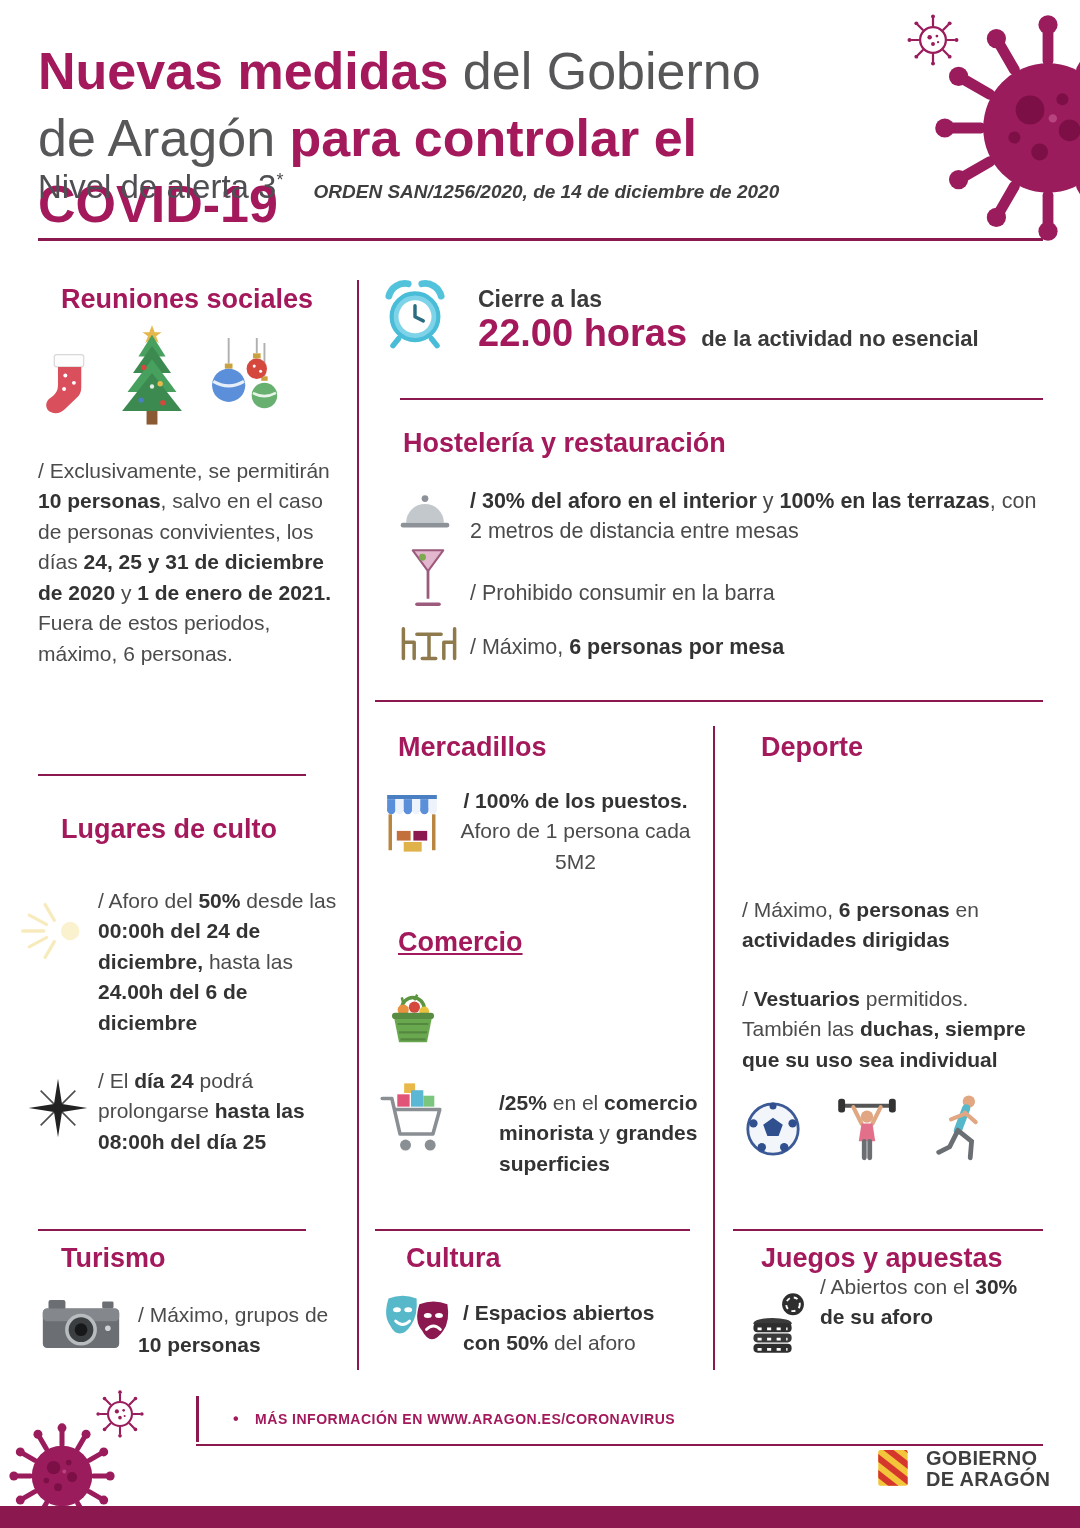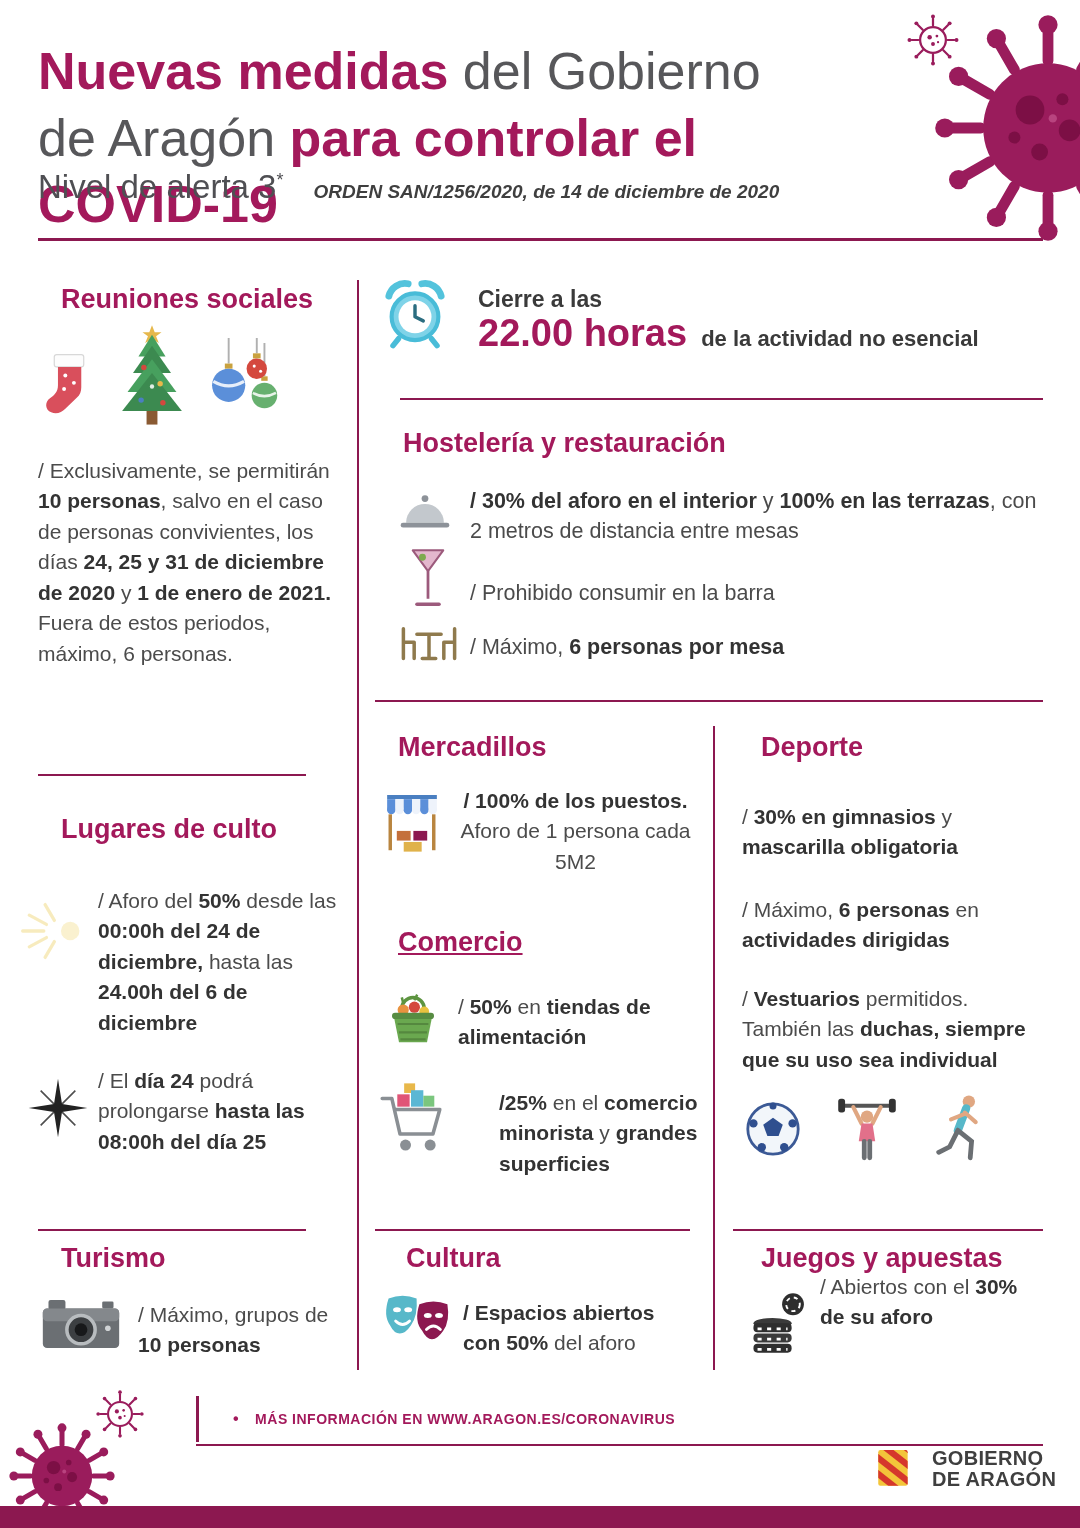--- a/index.html
+++ b/index.html
@@ -29,21 +29,21 @@
   .cierre-label{font-size:23px;font-weight:700;color:#3a3a3a;}
   .cierre-row{display:flex;align-items:baseline;gap:14px;}
   .cierre-time{font-size:38px;font-weight:800;color:var(--accent);}
   .cierre-suffix{font-size:22px;font-weight:700;color:#3a3a3a;}
   .xmas-row{display:flex;align-items:flex-end;gap:14px;}
   .sports-row{display:flex;align-items:center;gap:34px;}
   .info-box{height:46px;border-left:3px solid var(--maroon);padding-left:34px;
             display:flex;align-items:center;color:var(--accent);font-size:14px;
             font-weight:600;letter-spacing:.5px;}
   .info-bullet{margin-right:16px;font-size:16px;}
-  .logo{display:flex;align-items:center;gap:16px;}
+  .logo{display:flex;align-items:center;gap:10px;}
   .logo-text{font-size:20px;font-weight:800;color:#3f3f3f;line-height:1.05;letter-spacing:.3px;}
   .bottom-bar{background:var(--maroon);z-index:5;}
 </style>
 </head>
 <body>
 
 <svg width="0" height="0" style="position:absolute" aria-hidden="true">
   <symbol id="virus-solid" viewBox="0 0 200 200">
     <g stroke="#9A1C5C" stroke-width="9" stroke-linecap="round">
       <line x1="156" y1="100" x2="180" y2="100"></line>
@@ -279,21 +279,20 @@
   <svg class="abs" style="left:385px;top:986px;" width="56" height="62" viewBox="0 0 40 44">
     <path d="M12 16 a8 8 0 0 1 16 0" stroke="#5d9440" stroke-width="2.5" fill="none"></path>
     <circle cx="13" cy="17" r="4" fill="#e8923f"></circle>
     <circle cx="21" cy="15" r="4" fill="#d4483e"></circle>
     <circle cx="28" cy="18" r="3.5" fill="#e8c23f"></circle>
     <path d="M21 10 l2 -4 M13 12 l-1 -4" stroke="#5d9440" stroke-width="1.8"></path>
     <path d="M6 20 h28 l-4 20 h-20 Z" fill="#6aa84f"></path>
     <path d="M9 27 h22 M10 33 h20 M11 38 h18" stroke="#55883f" stroke-width="1.6"></path>
     <rect x="5" y="19" width="30" height="4.5" rx="2.2" fill="#578c42"></rect>
   </svg>
-  <div class="abs body-text" style="left:458px;top:992px;width:235px;"><span>/ </span><span class="seg-b">50%</span><span> en </span><span class="seg-b">tiendas de alimentación</span></div>
 
   <svg class="abs" style="left:378px;top:1082px;" width="66" height="74" viewBox="0 0 48 54">
     <rect x="19" y="1" width="8" height="7" fill="#e8b84a"></rect>
     <rect x="14" y="9" width="9" height="9" fill="#e05577"></rect>
     <rect x="24" y="6" width="9" height="12" fill="#5bb7d4"></rect>
     <rect x="33" y="10" width="8" height="8" fill="#7bc67e"></rect>
     <path d="M3 12 h7 l6 26 h24 l5 -18 H13" fill="none" stroke="#8a8f94" stroke-width="2.6" stroke-linejoin="round" stroke-linecap="round"></path>
     <circle cx="20" cy="46" r="4" fill="#8a8f94"></circle>
     <circle cx="38" cy="46" r="4" fill="#8a8f94"></circle>
   </svg>
@@ -308,21 +307,20 @@
       <ellipse cx="18" cy="12" rx="2.8" ry="1.8" fill="#fff"></ellipse>
     <path d="M9 20 q5 5 10 0" stroke="#fff" stroke-width="2" fill="none" stroke-linecap="round"></path>
     <path d="M26 8 q10 -4 20 0 q2 12 -3 19 q-4 6 -8 6 q-4 0 -7 -6 Q22 20 26 8 Z" fill="#8C1850"></path>
     <ellipse cx="32" cy="16" rx="2.8" ry="1.8" fill="#fff"></ellipse>
       <ellipse cx="40" cy="16" rx="2.8" ry="1.8" fill="#fff"></ellipse>
     <path d="M31 26 q5 -5 10 0" stroke="#fff" stroke-width="2" fill="none" stroke-linecap="round"></path>
   </svg>
   <div class="abs body-text" style="left:463px;top:1298px;width:225px;"><span class="seg-b">/ Espacios abiertos con 50%</span><span> del aforo</span></div>
 
   <div class="abs h" style="left:738px;top:732px;">Deporte</div>
-  <div class="abs body-text" style="left:742px;top:802px;width:295px;"><span>/ </span><span class="seg-b">30% en gimnasios</span><span> y </span><span class="seg-b">mascarilla obligatoria</span></div>
   <div class="abs body-text" style="left:742px;top:895px;width:295px;"><span>/ Máximo, </span><span class="seg-b">6 personas</span><span> en </span><span class="seg-b">actividades dirigidas</span></div>
   <div class="abs body-text" style="left:742px;top:984px;width:305px;"><span>/ </span><span class="seg-b">Vestuarios</span><span> permitidos. También las </span><span class="seg-b">duchas, siempre que su uso sea individual</span></div>
 
   <div class="abs sports-row" style="left:745px;top:1092px;">
     <svg width="56" height="56" viewBox="0 0 40 40">
       <circle cx="20" cy="20" r="18" fill="#f2f6fa" stroke="#3c5a96" stroke-width="2"></circle>
       <polygon points="20,12 27,17 24,25 16,25 13,17" fill="#2f4f8f"></polygon>
       <circle cx="6" cy="16" r="3" fill="#2f4f8f"></circle>
         <circle cx="34" cy="16" r="3" fill="#2f4f8f"></circle>
       <circle cx="12" cy="33" r="3" fill="#2f4f8f"></circle>

